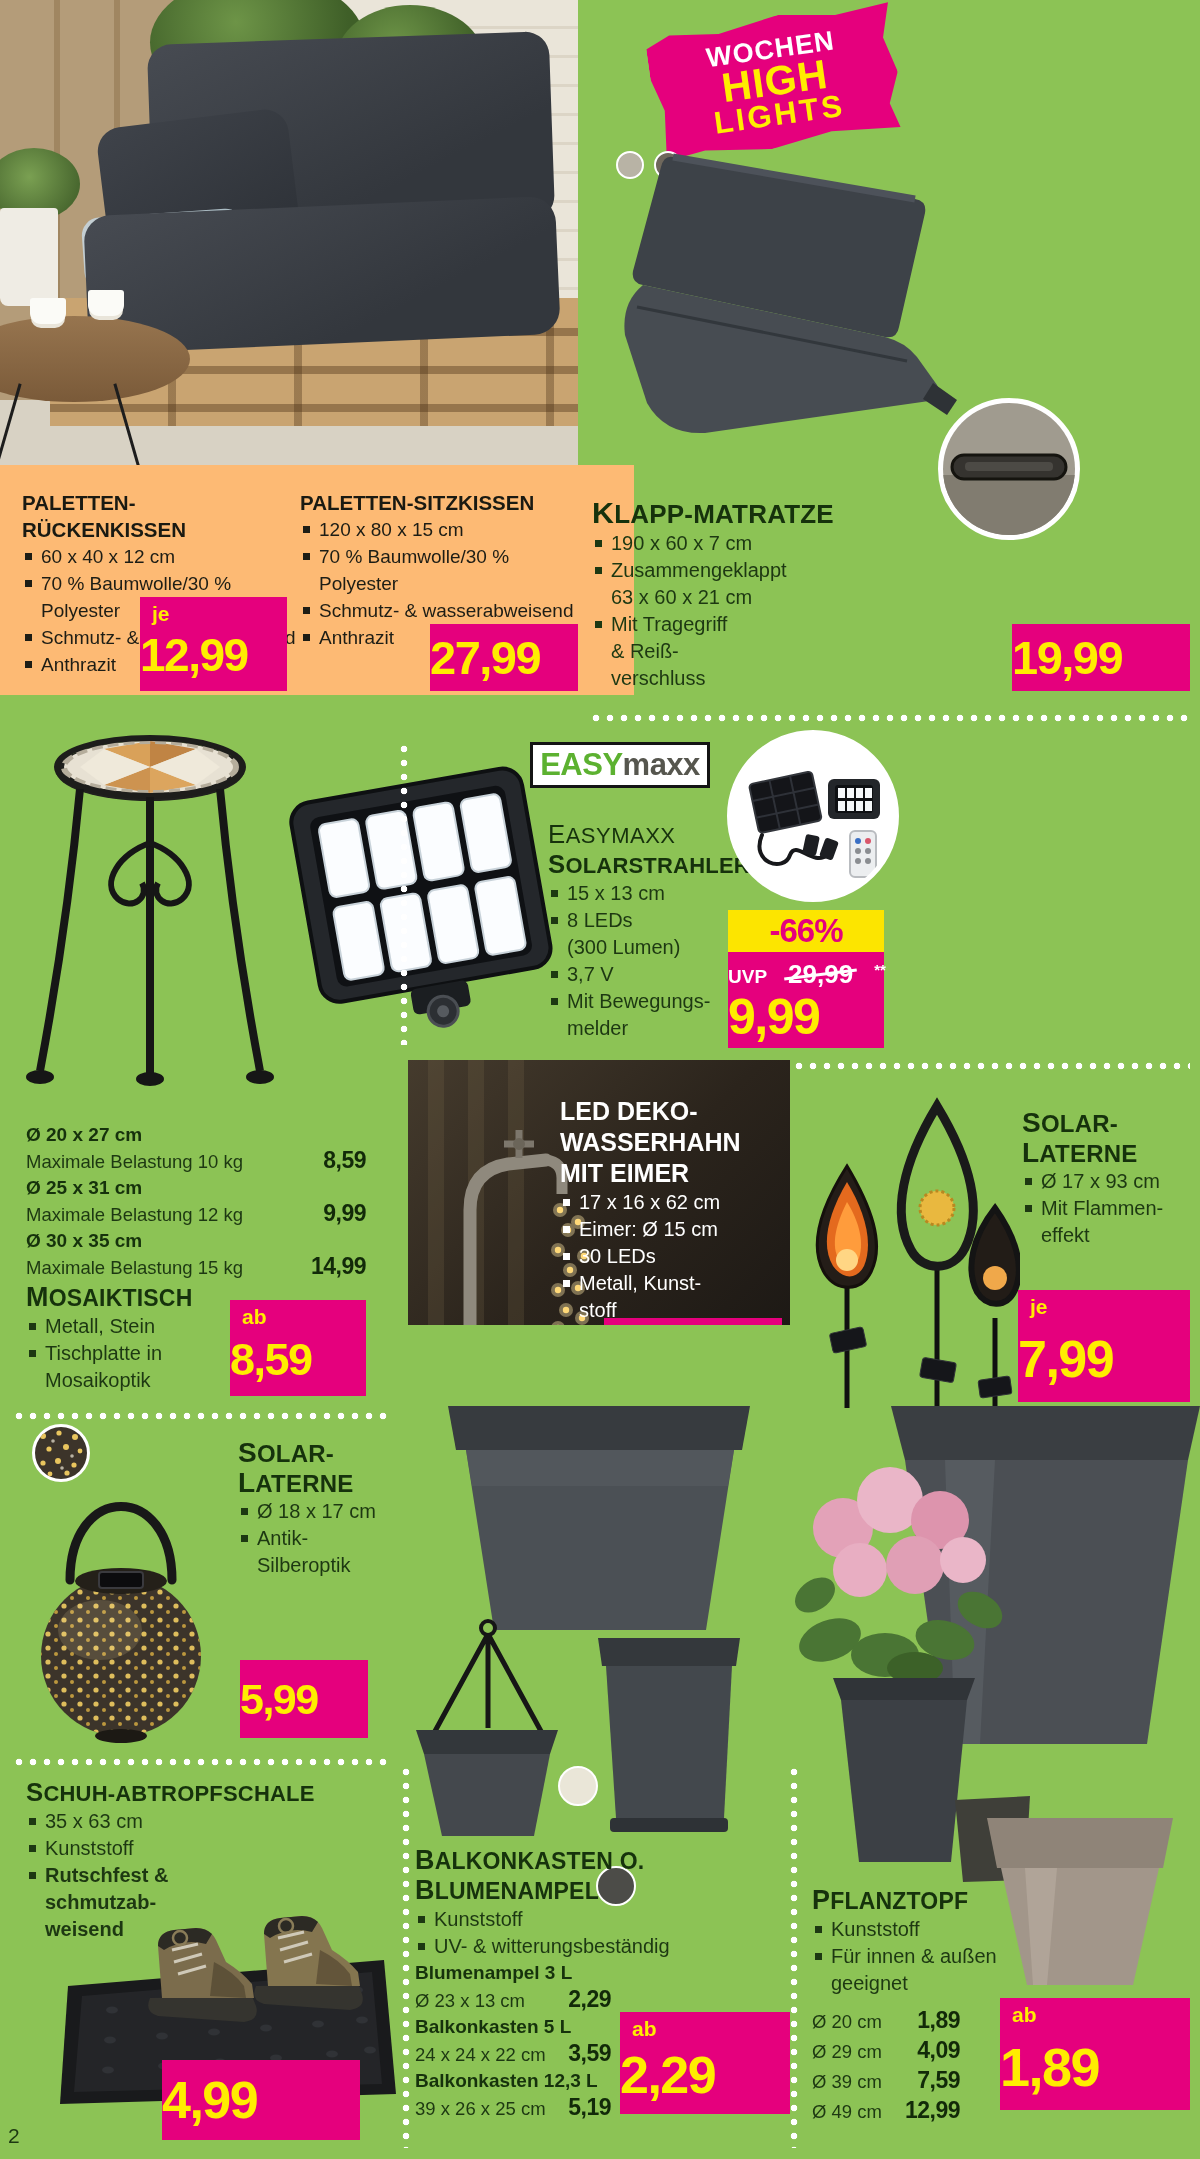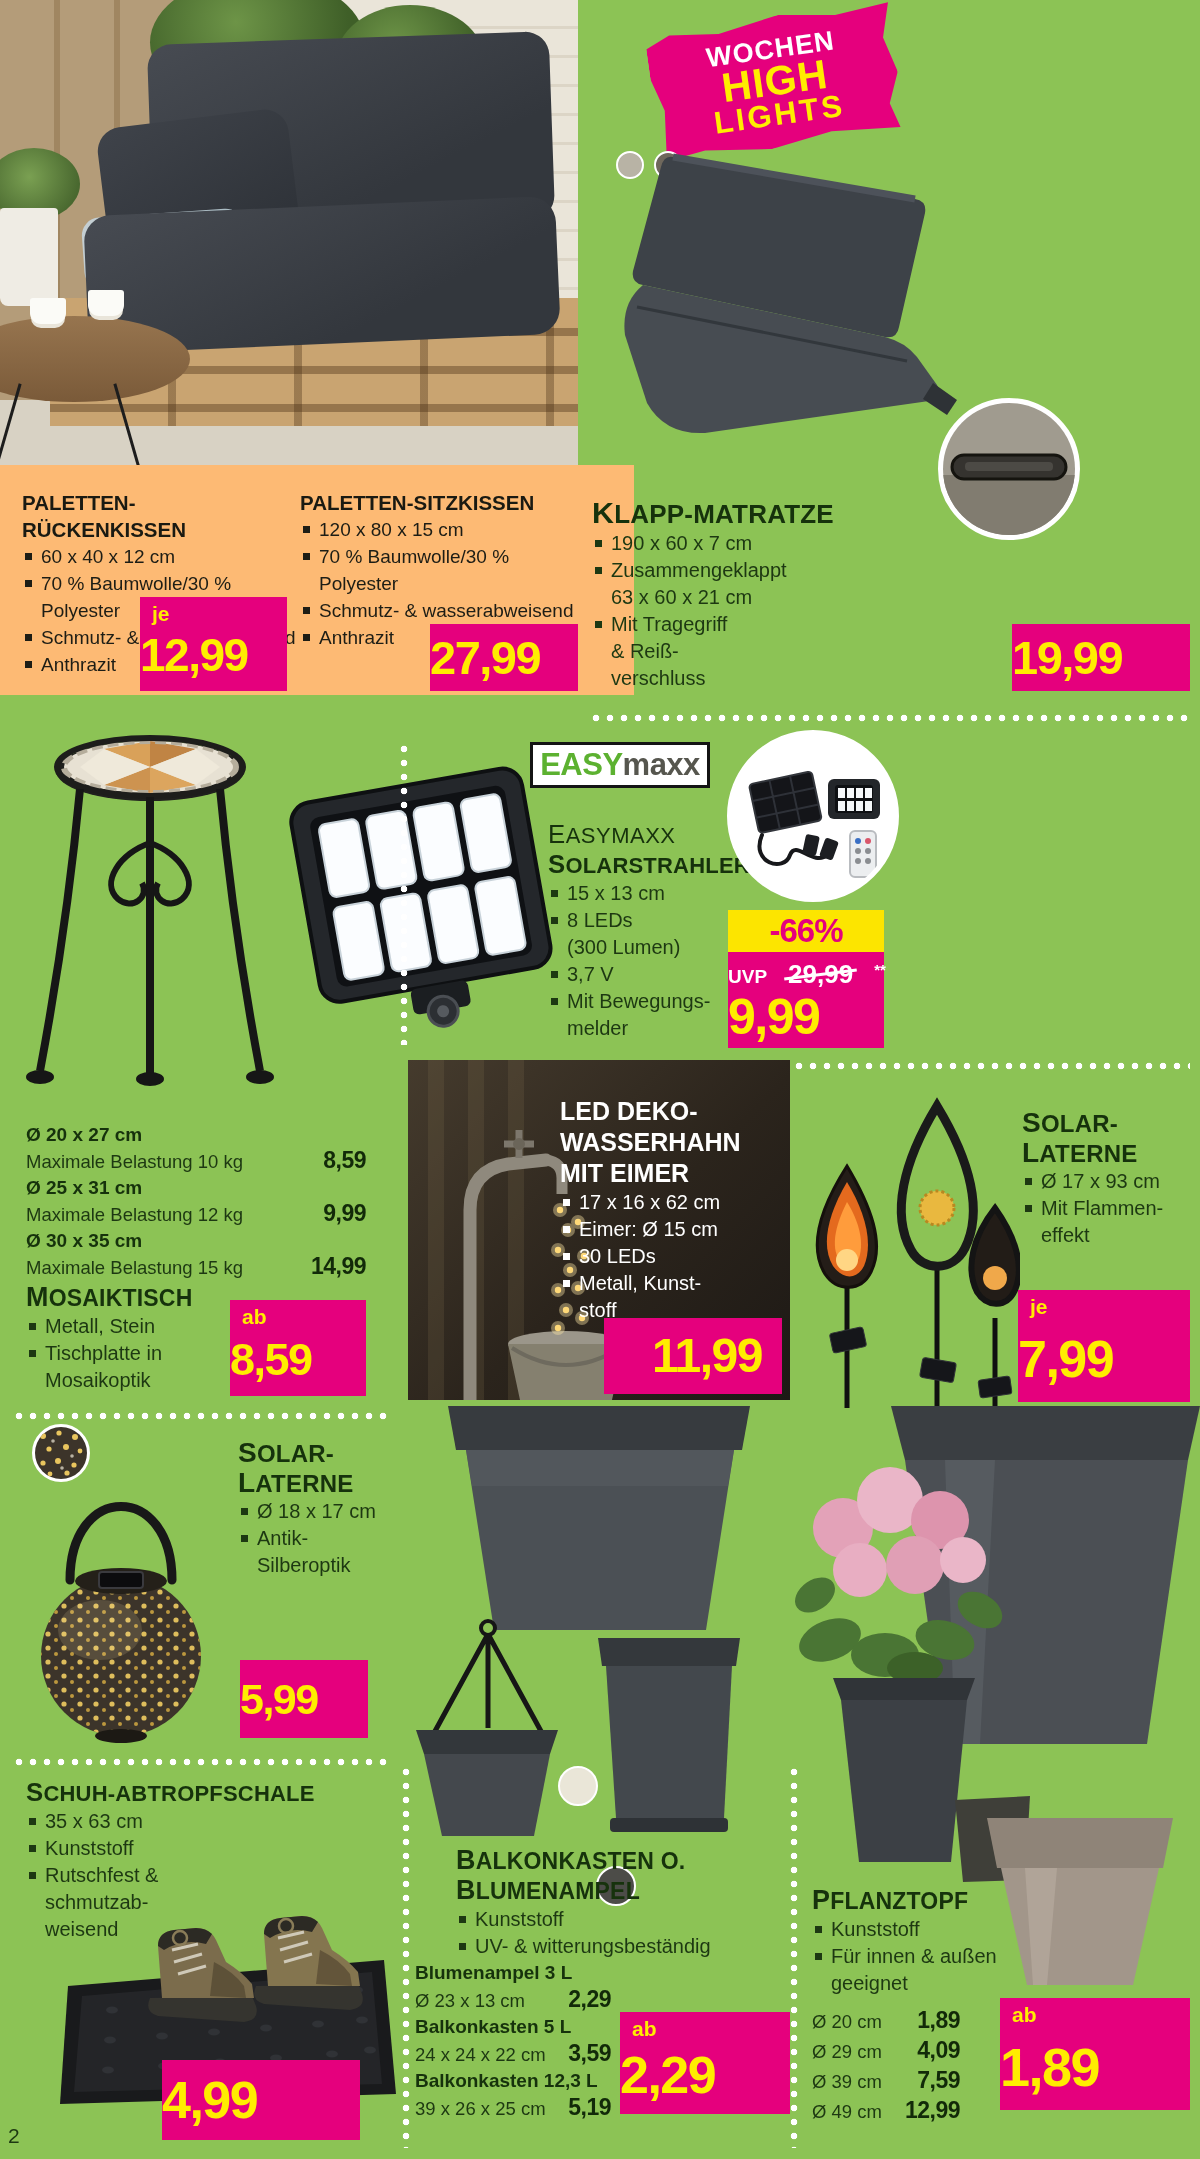--- a/index.html
+++ b/index.html
@@ -9,21 +9,21 @@
   .abs{position:absolute;}
 
   
   .sec-title{font-weight:bold;font-size:23px;line-height:29px;color:#16320c;letter-spacing:.2px;}
   .sec-title::first-letter{font-size:117%;}
   .brand-line{font-size:22px;line-height:28px;color:#16320c;letter-spacing:.5px;}
   .brand-line::first-letter{font-size:117%;}
   .b{position:relative;padding-left:19px;font-size:20px;line-height:27px;color:#1d3812;}
   .b::before{content:"";position:absolute;left:3px;top:10px;width:7px;height:7px;background:currentColor;}
   .b.cont::before{display:none;}
-  .bd{font-weight:normal;}
+  .bd{font-weight:bold;}
 
   .yellow-panel{position:absolute;left:0;top:465px;width:634px;height:230px;background:#fdba74;}
   .yb-title{font-weight:bold;font-size:20.5px;line-height:27px;color:#1a1a12;}
   .yellow-panel .b{font-size:19px;line-height:27px;color:#1d1d15;}
 
   .prod-col{position:absolute;}
 
   
   .pbox{position:absolute;background:#e5007d;display:flex;flex-direction:column;align-items:flex-start;justify-content:center;}
   .pnum{font-weight:bold;color:#ffed00;letter-spacing:-1.5px;line-height:1;}
@@ -59,21 +59,21 @@
 
   .dot{position:absolute;width:28px;height:28px;border-radius:50%;border:2px solid #fff;}
   .circle-inset{position:absolute;border-radius:50%;border:5px solid #fff;overflow:hidden;background:#fff;}
 
   .logo-box{position:absolute;left:530px;top:742px;width:180px;height:46px;background:#fff;border:3px solid #141414;
             display:flex;align-items:center;justify-content:center;font-size:31px;font-weight:bold;}
   .logo-easy{color:#5cb130;letter-spacing:-.5px;}
   .logo-maxx{color:#56564e;letter-spacing:-.5px;}
 
   
-  .wh-photo{position:absolute;left:408px;top:1060px;width:382px;height:340px;overflow:hidden;
+  .wh-photo{position:absolute;left:408px;top:1060px;width:382px;height:265px;overflow:hidden;
             background:linear-gradient(135deg,#453b2d 0%,#2b241c 55%,#1d1915 100%);}
   .wh-title{color:#fff;font-weight:bold;font-size:25px;line-height:31px;}
   .wh-photo .b{color:#fff;font-size:20px;line-height:27px;}
 
   
   .photo-pallet{position:absolute;left:0;top:0;width:578px;height:465px;overflow:hidden;background:#cbb astra;}
   .pp{position:absolute;}
   .wall-l{left:0;top:0;width:340px;height:420px;background:repeating-linear-gradient(90deg,#b49c79 0 54px,#a08661 54px 60px);}
   .wall-r{left:340px;top:0;width:238px;height:420px;background:repeating-linear-gradient(180deg,#eae5d9 0 26px,#dcd5c6 26px 29px);}
   .plant{border-radius:50%;background:radial-gradient(circle at 40% 35%,#6d9447,#3f5f28 72%);}
@@ -537,21 +537,21 @@
     <path d="M196,268 L322,268 L314,420 L206,420 Z" fill="#43484d"></path>
     <rect x="200" y="420" width="118" height="14" rx="4" fill="#2e3236"></rect>
     <circle cx="78" cy="230" r="7" fill="none" stroke="#161616" stroke-width="4"></circle>
     <path d="M78,236 L24,335 M78,236 L78,330 M78,236 L132,335" stroke="#161616" stroke-width="5"></path>
     <path d="M6,332 L148,332 L140,356 L14,356 Z" fill="#33373b"></path>
     <path d="M14,356 L140,356 L124,438 L32,438 Z" fill="#44484d"></path>
     <circle cx="168" cy="388" r="19" fill="#eae6d8" stroke="#ffffff" stroke-width="2"></circle>
     <circle cx="206" cy="488" r="19" fill="#4c4c48" stroke="#ffffff" stroke-width="2"></circle>
   </svg>
 
-  <div class="prod-col" style="left:415px;top:1846px;width:380px;margin-left:41px;">
+  <div class="prod-col" style="left:415px;top:1846px;width:380px;">
     <div class="sec-title">BALKONKASTEN O.</div>
     <div class="sec-title">BLUMENAMPEL</div>
     <div class="b">Kunststoff</div>
     <div class="b">UV- &amp; witterungsbeständig</div>
   </div>
 
   <div class="prod-col" style="left:415px;top:1960px;width:196px;">
     <div class="vname">Blumenampel 3 L</div>
     <div class="vrow">
       <span>Ø 23 x 13 cm</span>

